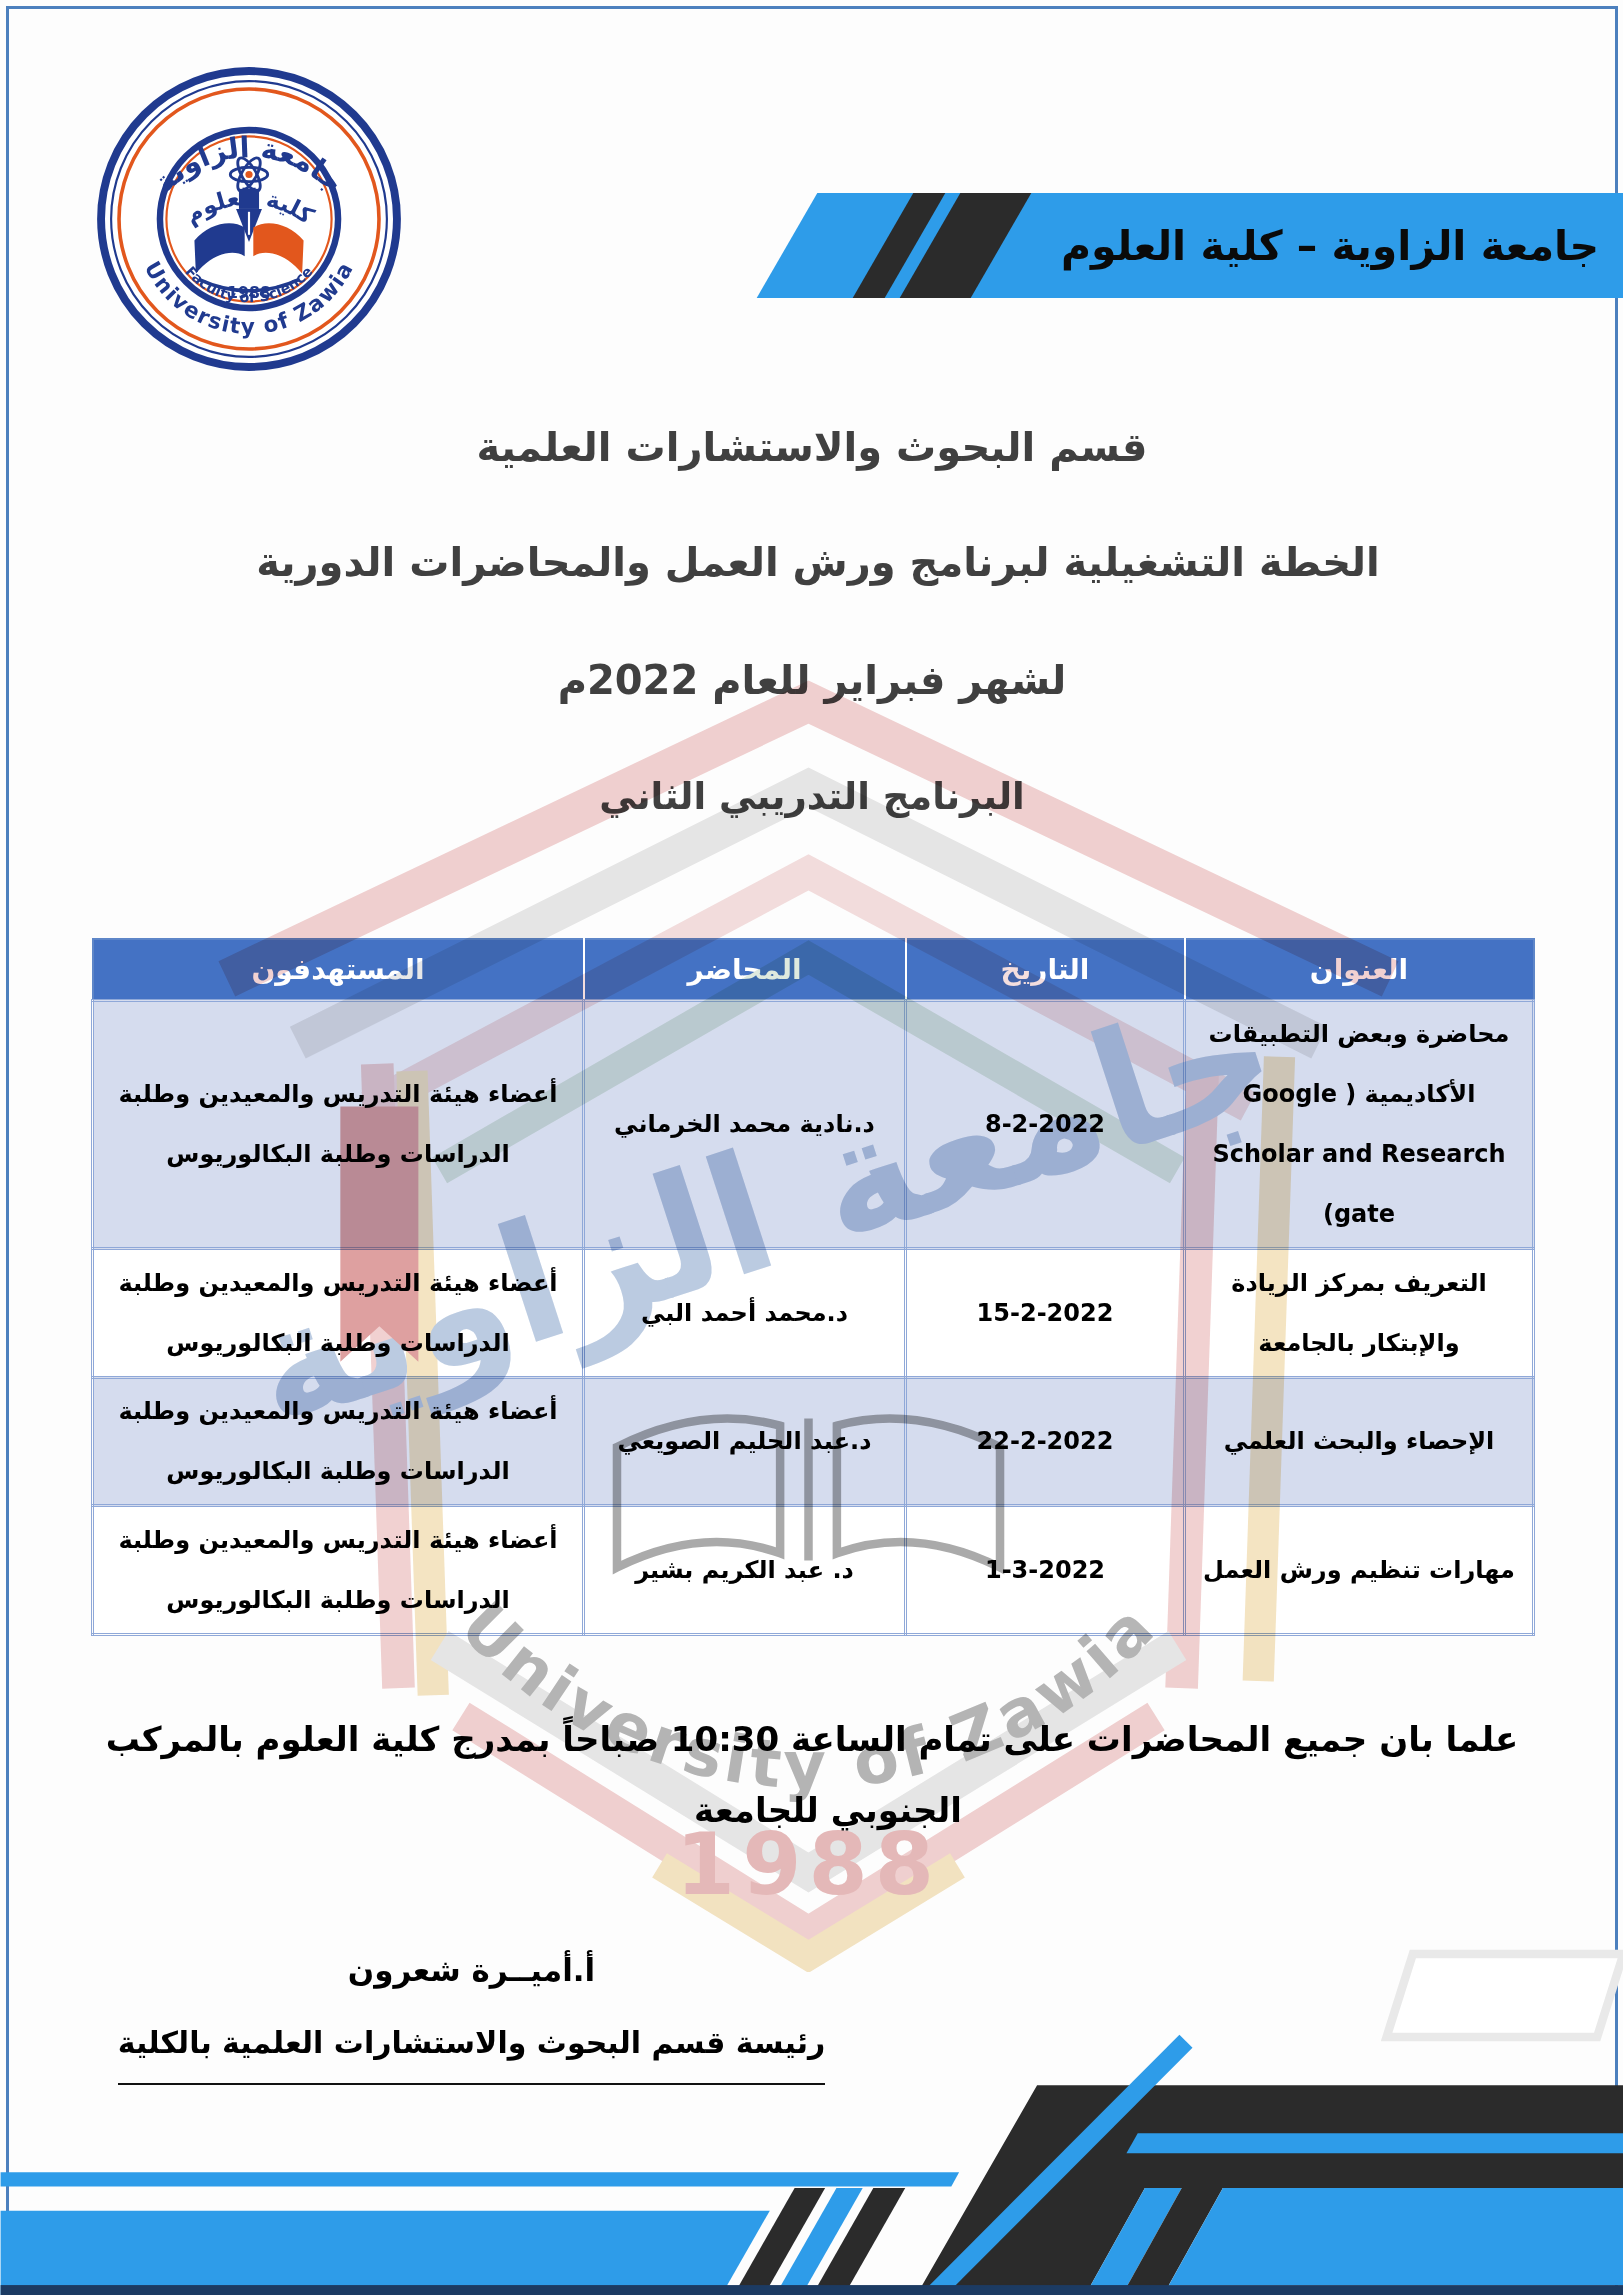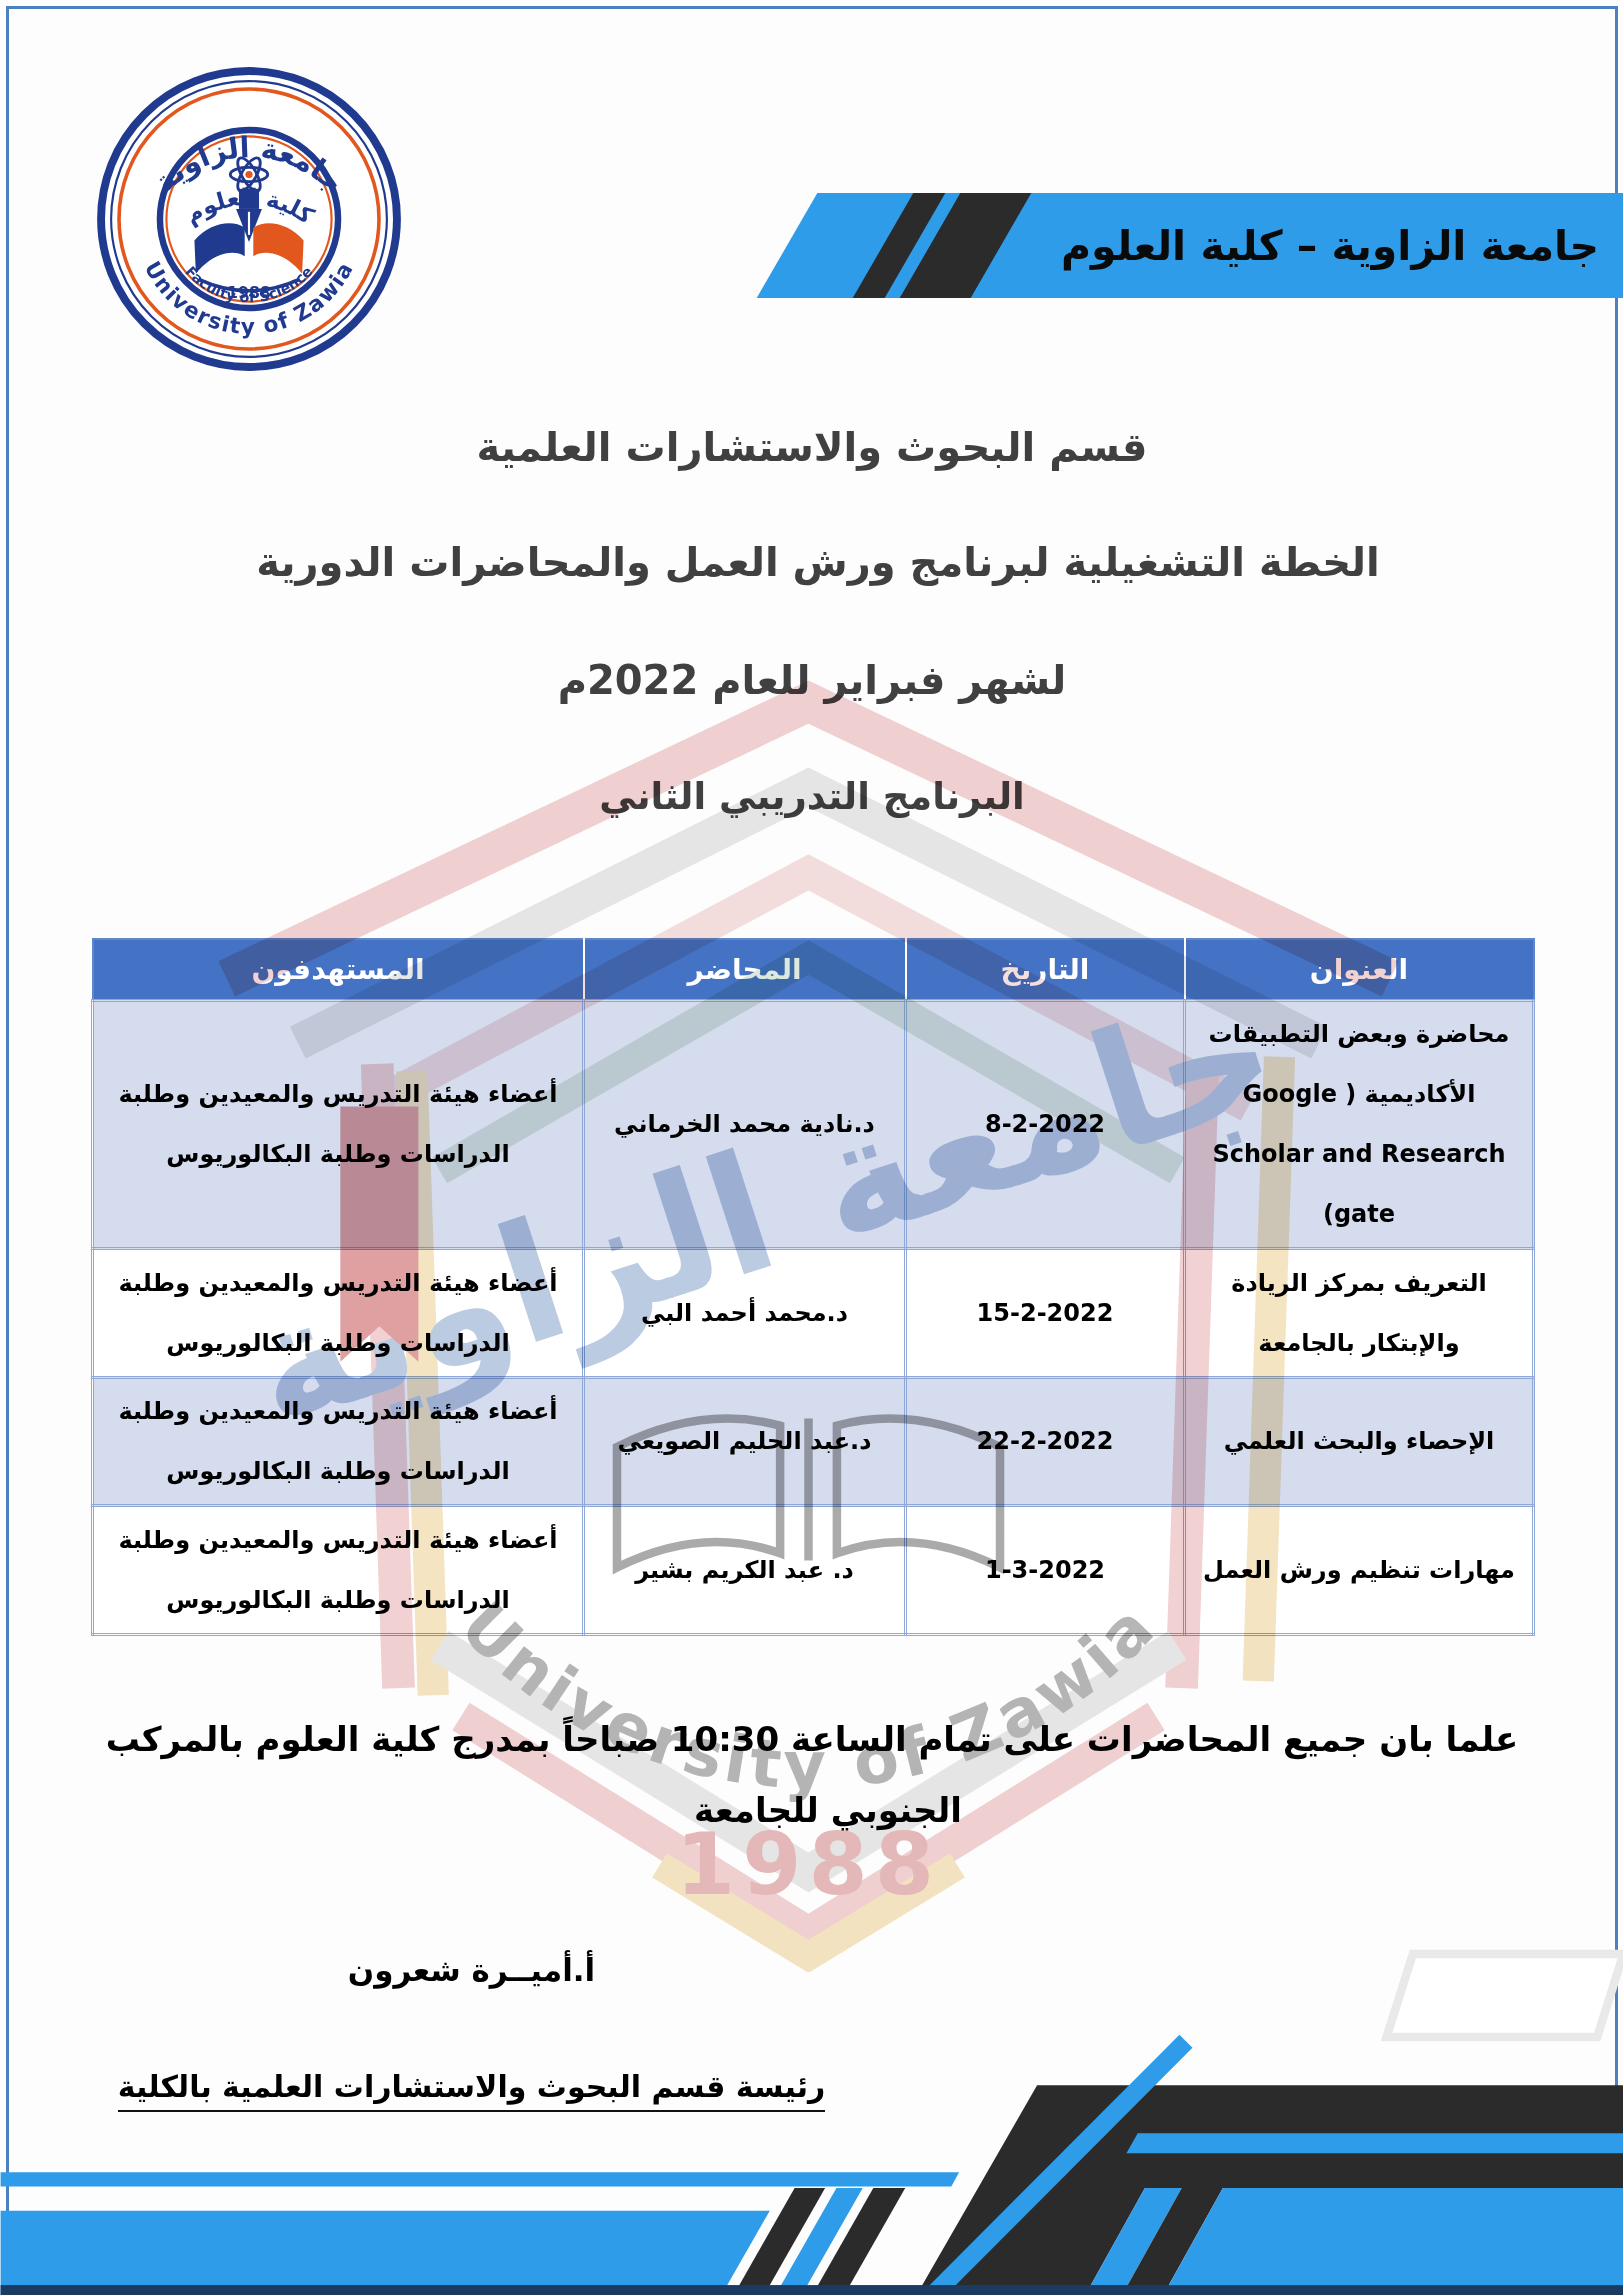--- a/index.html
+++ b/index.html
@@ -37,21 +37,21 @@
   .sched tr.even td{background:#FFFFFF;}
   
   .note-line{position:absolute;left:0;right:0;text-align:center;font-size:34px;font-weight:bold;color:#000;z-index:2;}
   .n1{top:1719px;}
   .n2{top:1790px;padding-left:32px;}
   
   .sig{position:absolute;left:28px;top:1952px;width:887px;text-align:center;z-index:2;}
   .sig-name{font-size:31px;font-weight:bold;color:#000;}
   .sig-role{margin-top:37px;}
   .sig-role span{display:inline-block;font-size:30px;font-weight:bold;color:#000;
-    border-bottom:2.8px solid #111;padding-bottom:6px;margin-top:44px;}
+    border-bottom:2.8px solid #111;padding-bottom:23px;}
   
   .footer-deco{position:absolute;left:0;top:1915px;width:1624px;height:380px;z-index:4;pointer-events:none;}
 </style>
 </head>
 <body>
 
 <div class="page">
   <div class="border-frame"></div>
 
   <svg class="logo" viewBox="0 0 440 440">

